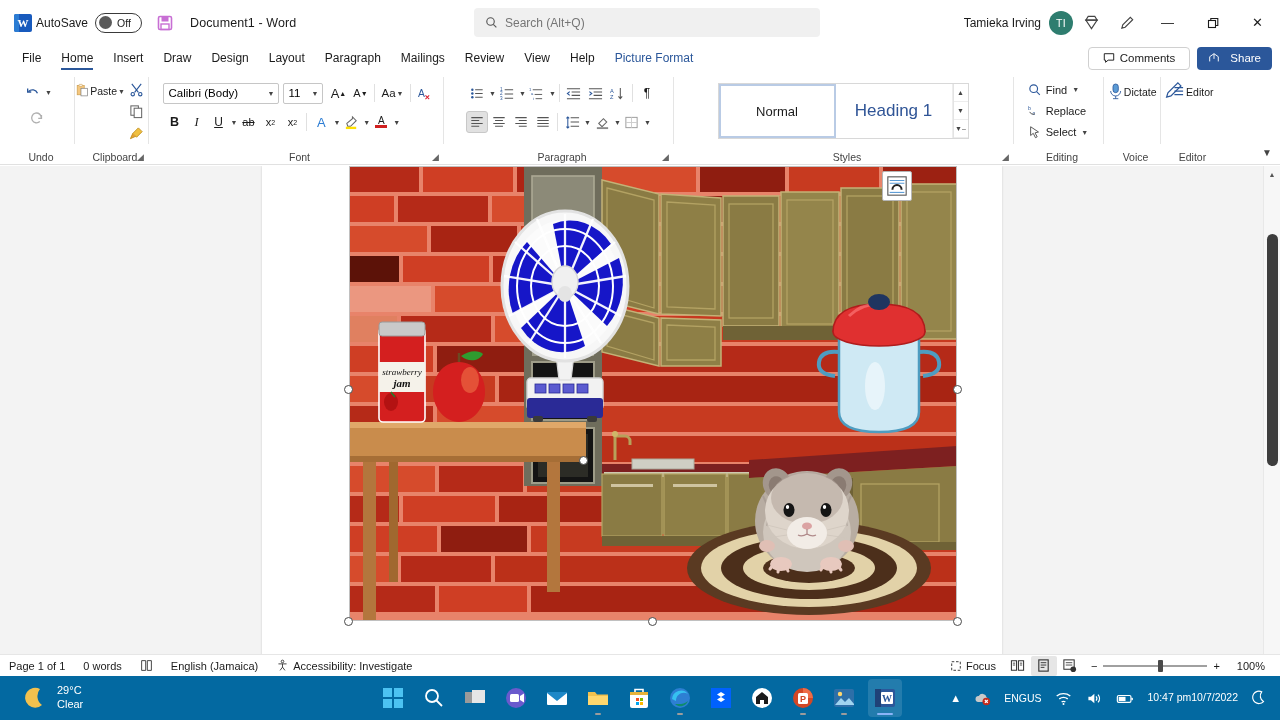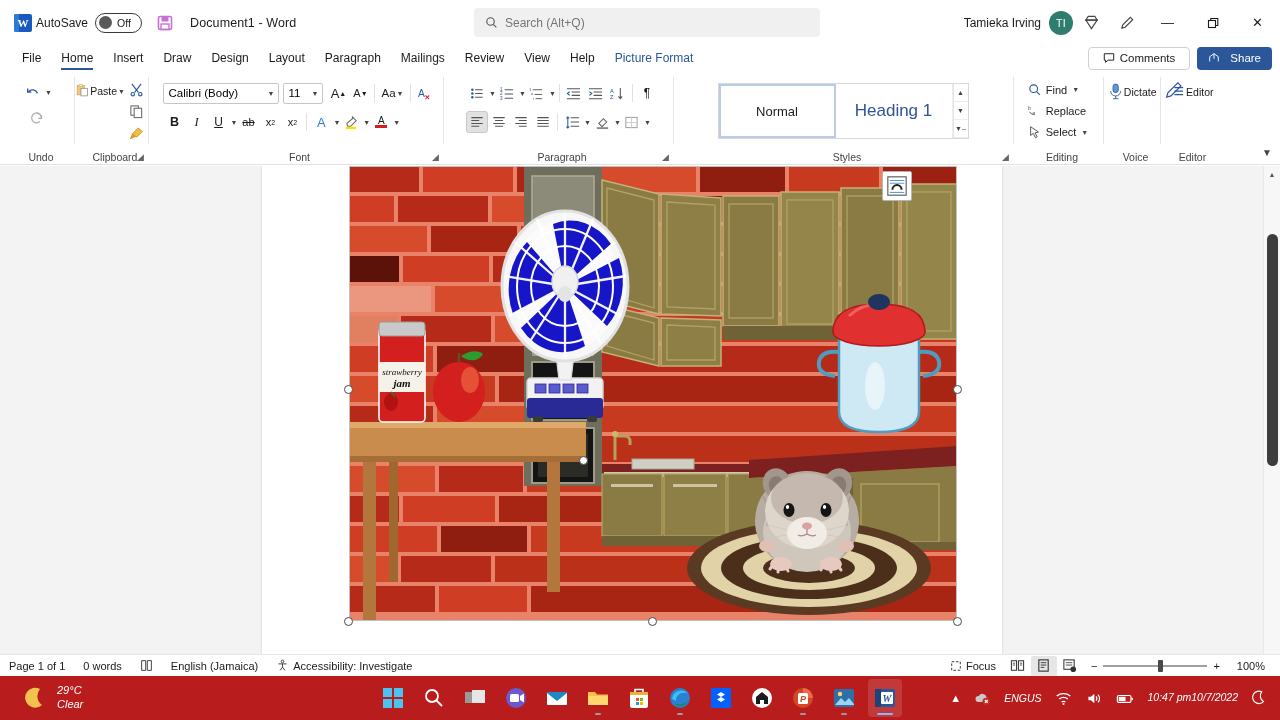--- a/index.html
+++ b/index.html
@@ -233,22 +233,22 @@
   .zoomslider { display: flex; align-items: center; gap: 6px; margin: 0 8px; }
   .zoom-track { width: 104px; height: 2px; background: #a0a0a0; position: relative; }
   .zoom-thumb {
     position: absolute; left: 55px; top: -5px; width: 5px; height: 12px;
     background: #4a4a4a; border-radius: 1px; cursor: pointer;
   }
 
   
   .taskbar {
     position: absolute; left: 0; right: 0; bottom: 0; height: 44px;
-    background: #b91c1c;
-    display: flex; align-items: center; font-style: italic;
+    background: #0369a1;
+    display: flex; align-items: center;
   }
   .weather { display: flex; align-items: center; gap: 9px; margin-left: 22px; cursor: pointer; }
   .weather-text { color: #fff; font-size: 11px; line-height: 1.25; }
   .tb-center { position: absolute; left: 376px; display: flex; align-items: center; gap: 7px; }
   .tbapp {
     width: 34px; height: 38px; display: flex; align-items: center;
     justify-content: center; cursor: pointer; border-radius: 4px; position: relative;
   }
   .tbapp.active { background: rgba(255,255,255,.13); }
   .tbapp .dot {

